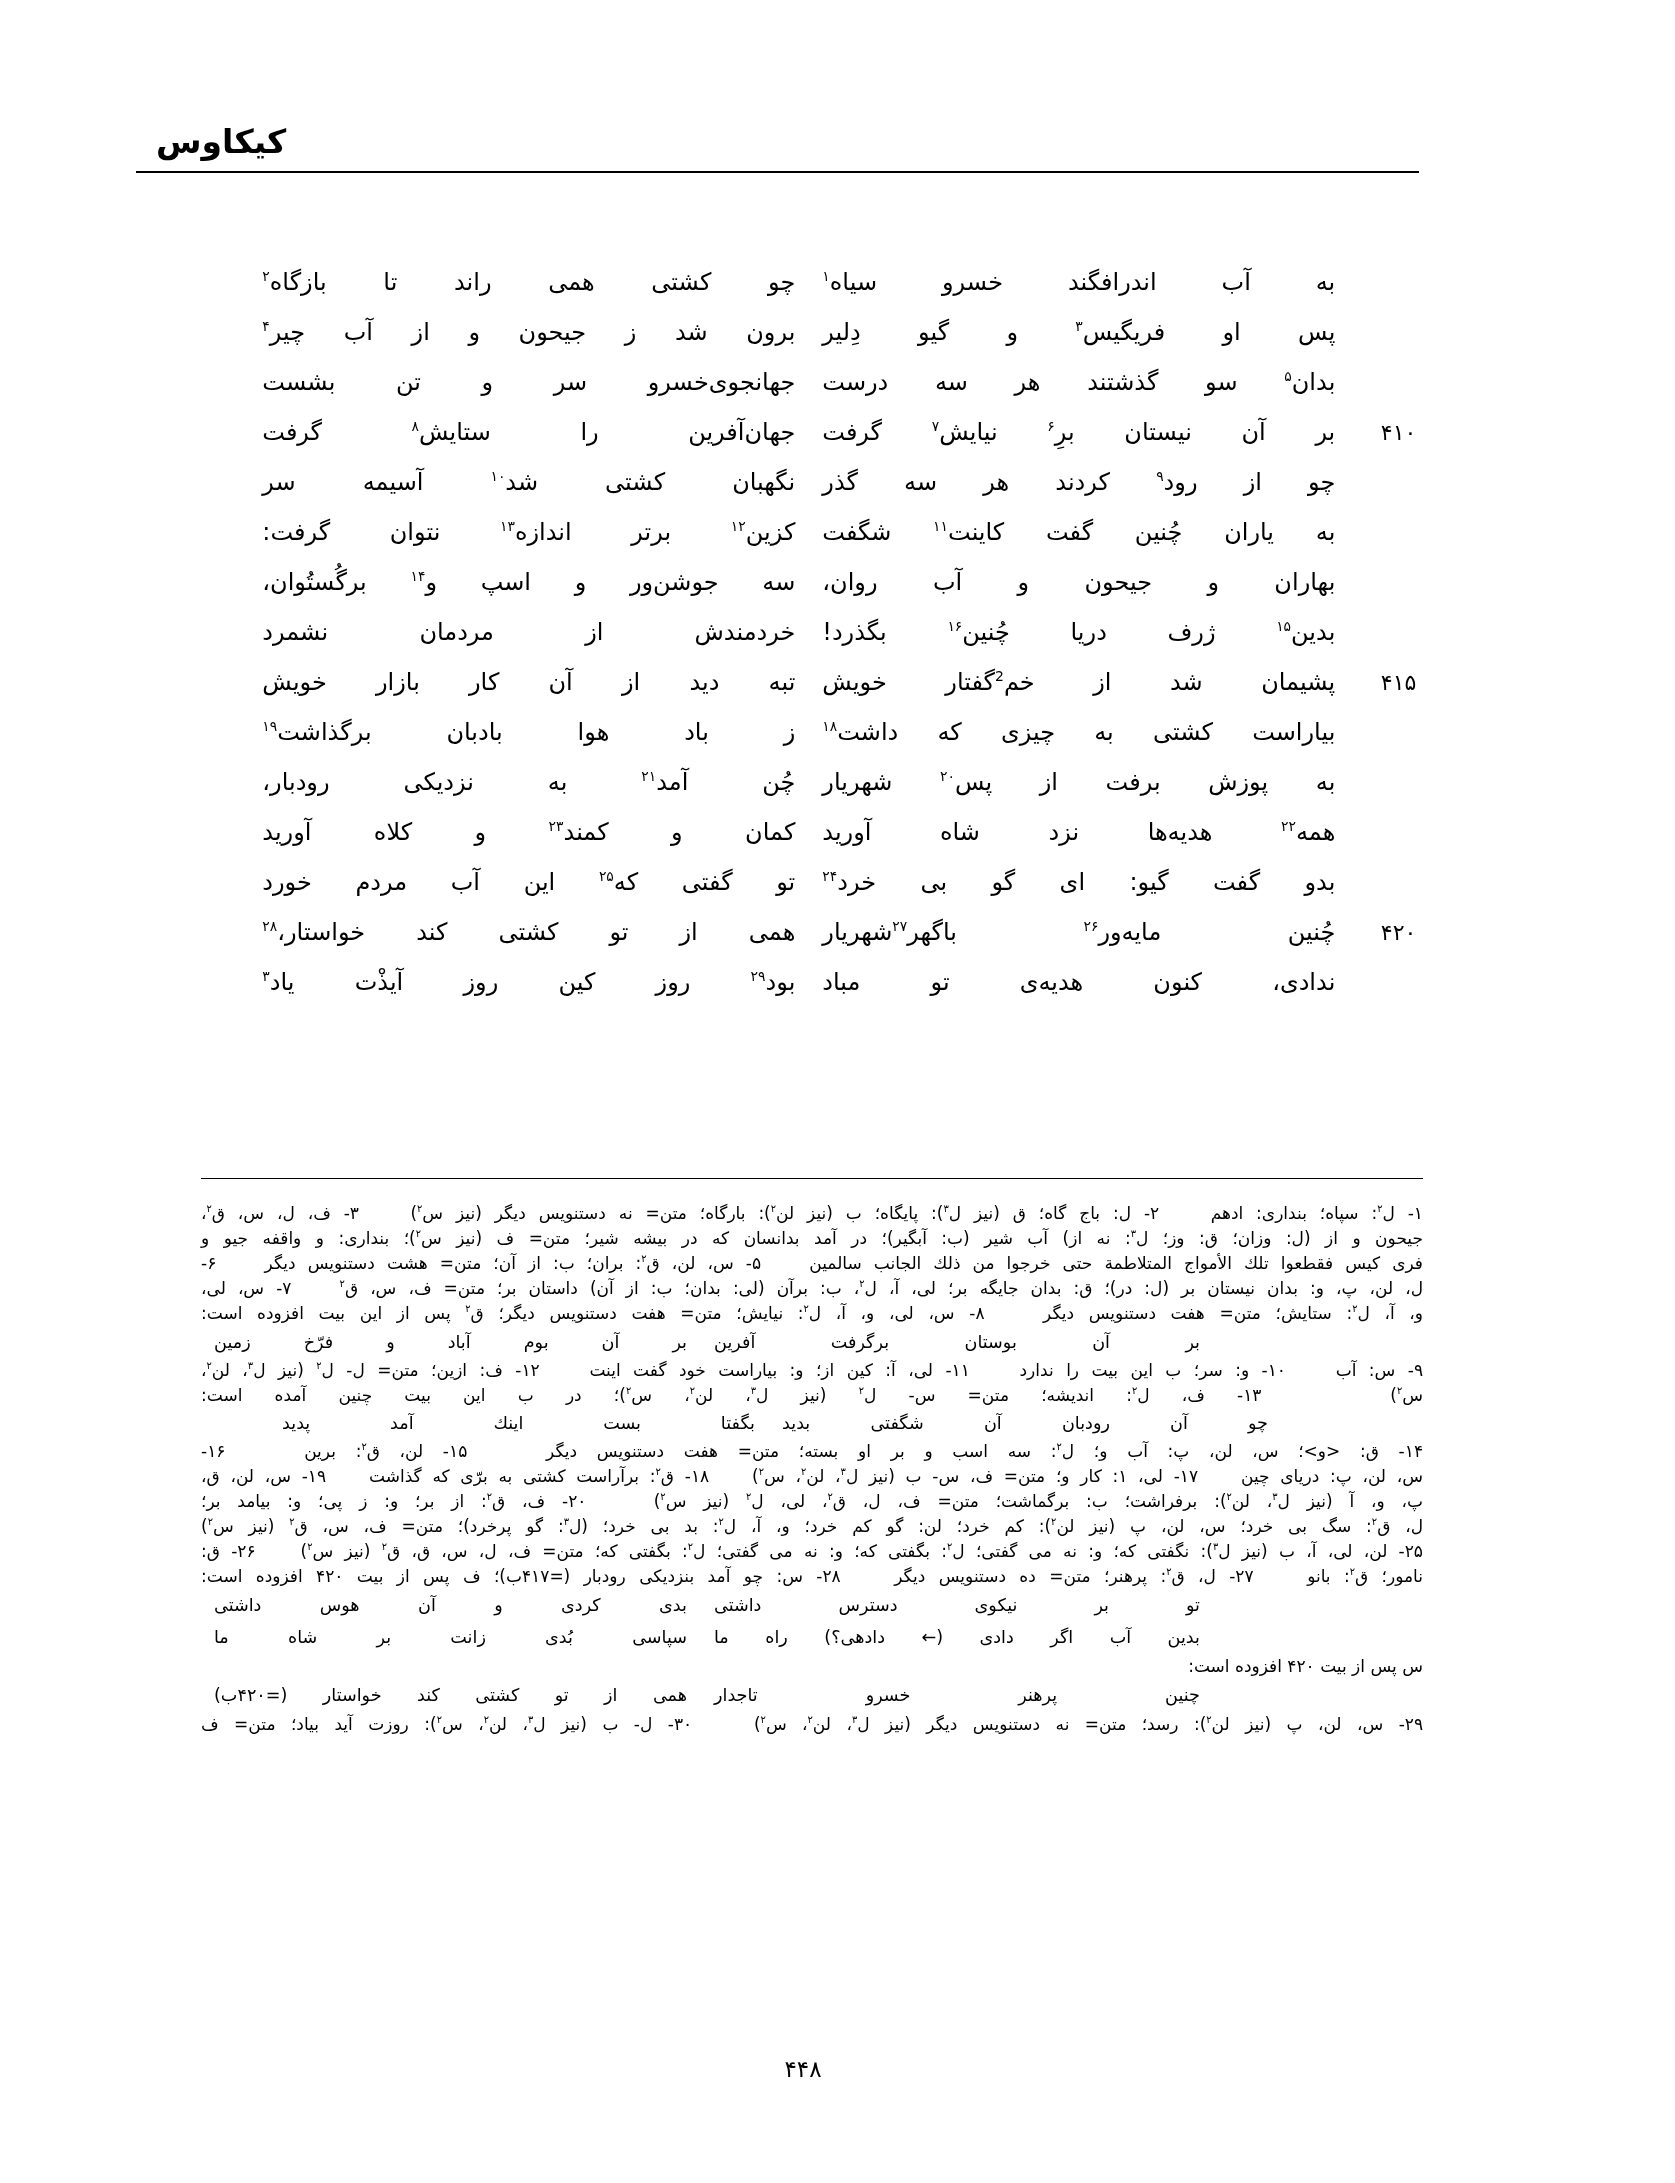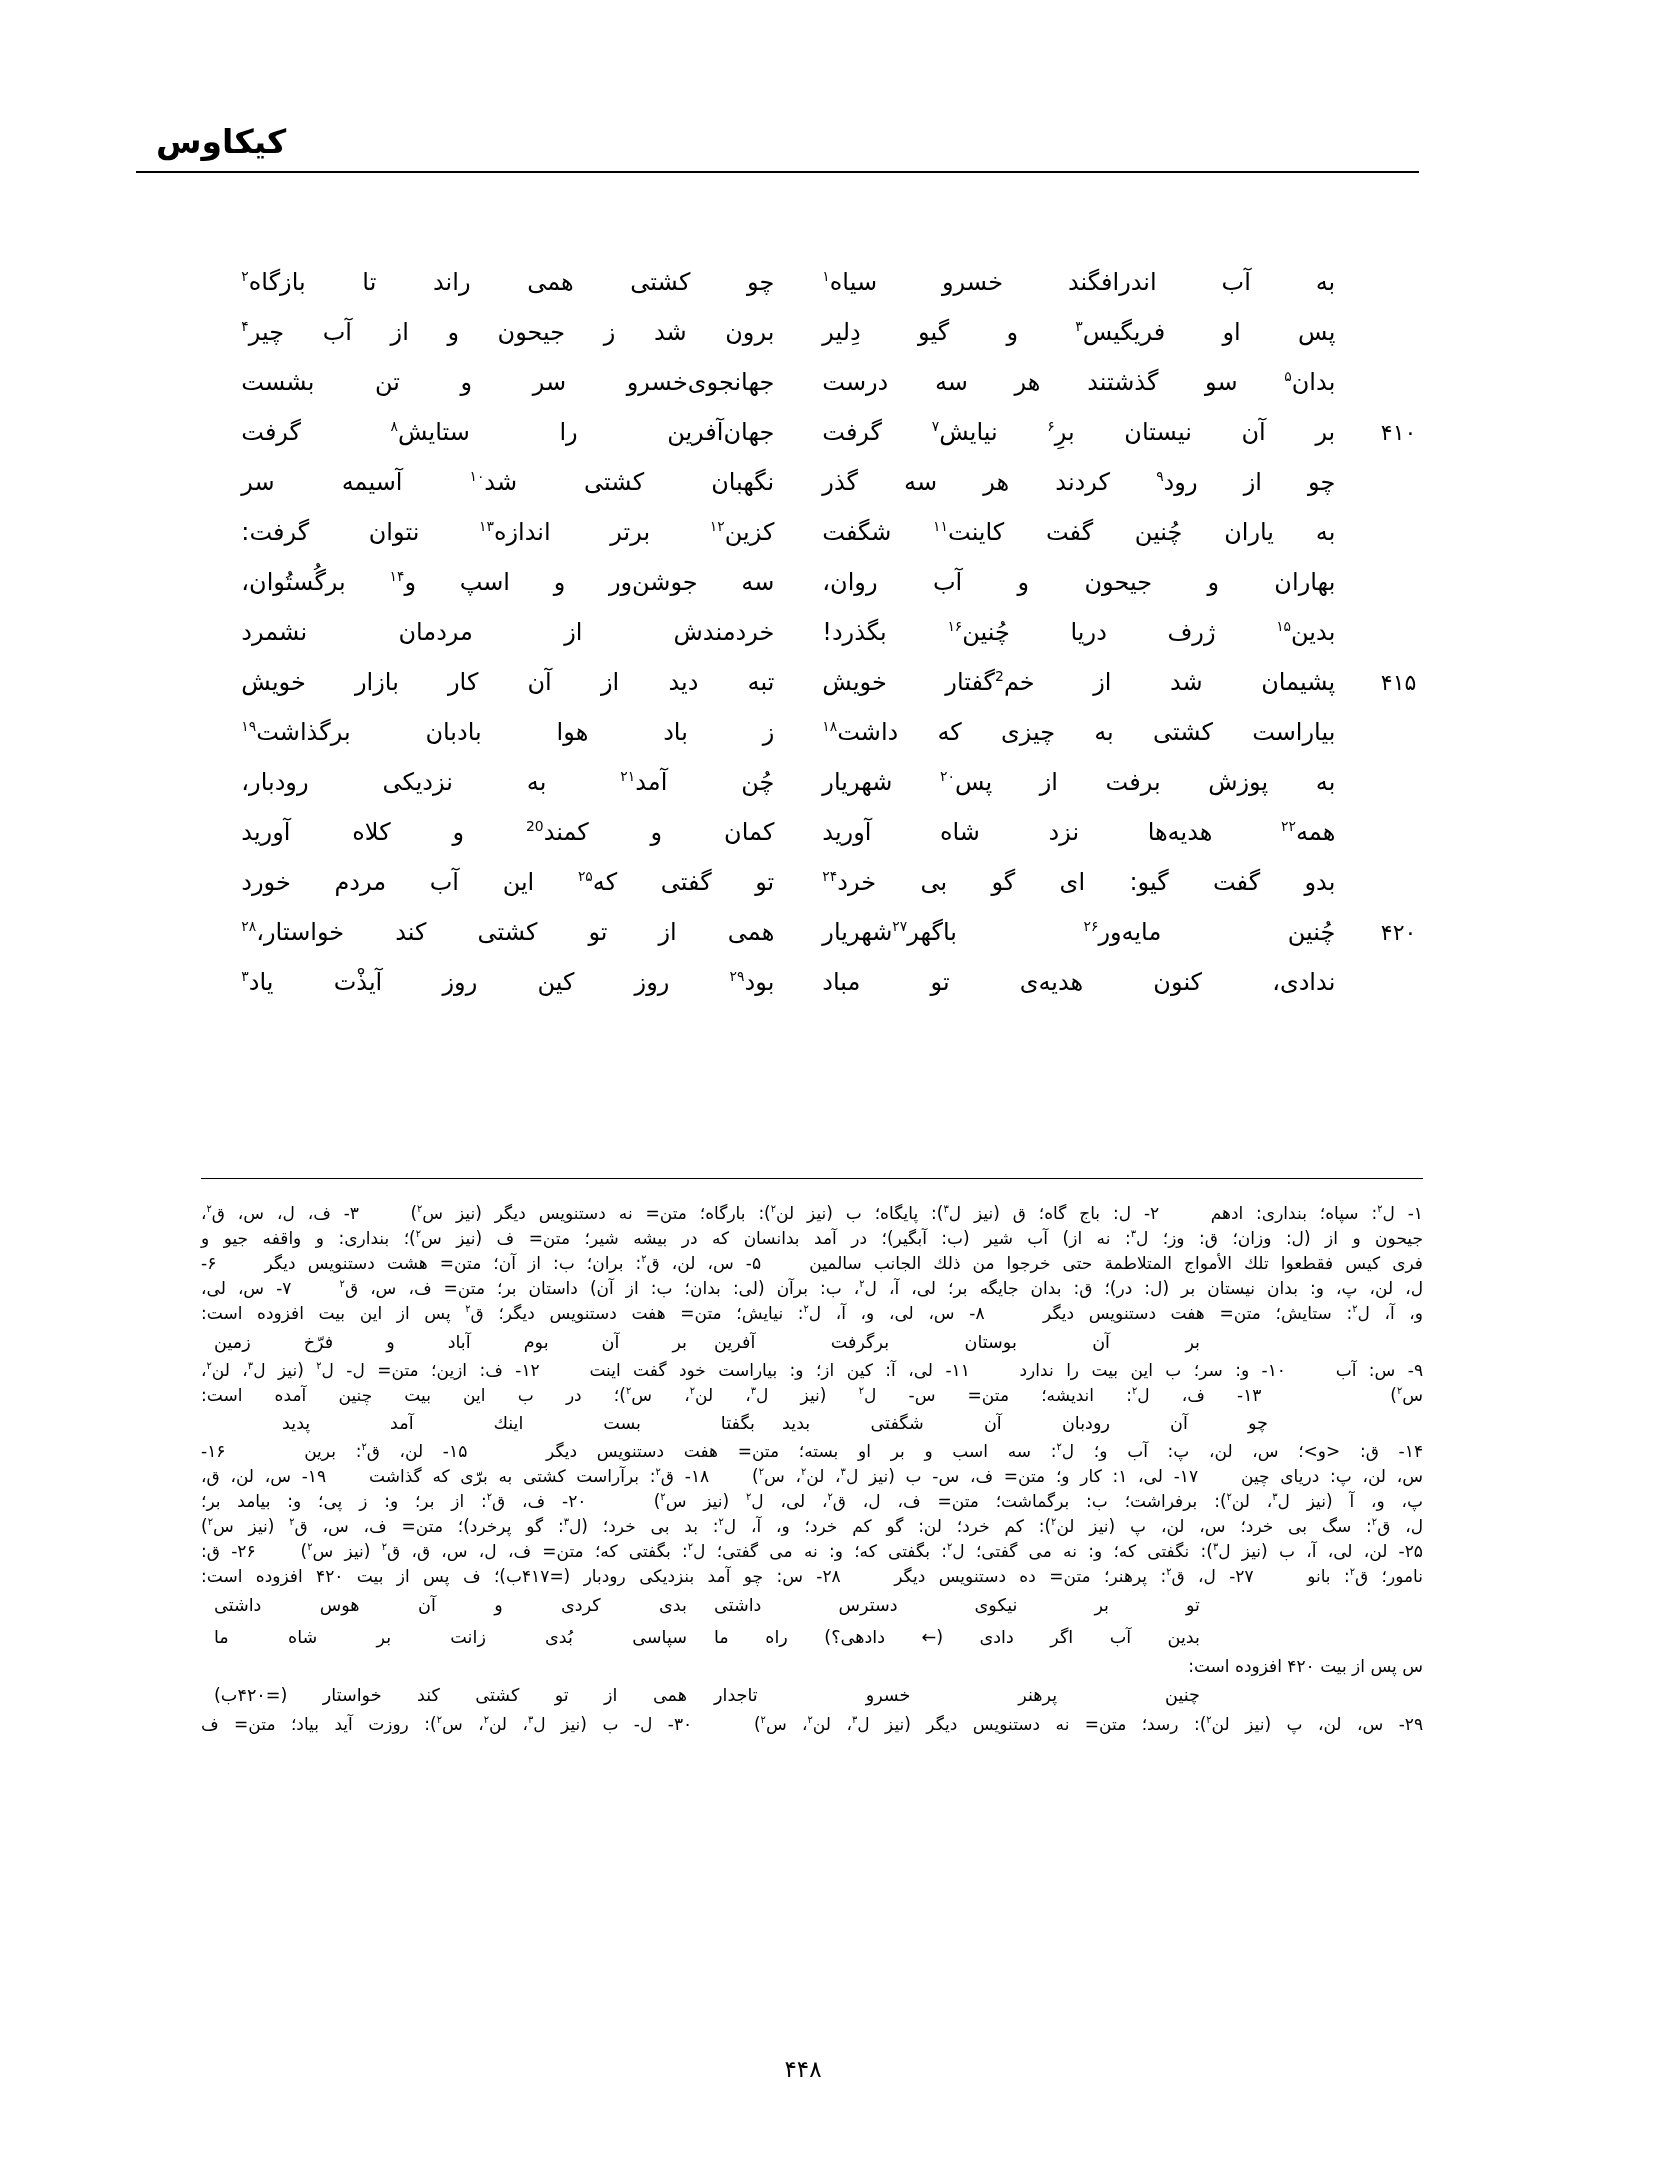--- a/index.html
+++ b/index.html
@@ -70,21 +70,20 @@
   .hemistich {
     font-size: 24px;
     line-height: 1.0;
     white-space: nowrap;
   }
   .hemi-right {
     width: 513px;
     text-align: justify;
     text-align-last: justify;
     direction: rtl;
-    margin-left: 21px;
   }
   .hemi-left {
     width: 533px;
     text-align: justify;
     text-align-last: justify;
     direction: rtl;
     margin-right: 27px;
   }
 
   sup {
@@ -215,21 +214,21 @@
         <div class="hemistich hemi-left">ز باد هوا بادبان برگذاشت<sup>۱۹</sup></div>
       </div>
       <div class="verse-row">
         <div class="verse-num"></div>
         <div class="hemistich hemi-right">به پوزش برفت از پس<sup>۲۰</sup> شهریار</div>
         <div class="hemistich hemi-left">چُن آمد<sup>۲۱</sup> به نزدیکی رودبار،</div>
       </div>
       <div class="verse-row">
         <div class="verse-num"></div>
         <div class="hemistich hemi-right">همه<sup>۲۲</sup> هدیه‌ها نزد شاه آورید</div>
-        <div class="hemistich hemi-left">کمان و کمند<sup>20</sup> و کلاه آورید</div>
+        <div class="hemistich hemi-left">کمان و کمند<sup>۲۳</sup> و کلاه آورید</div>
       </div>
       <div class="verse-row">
         <div class="verse-num"></div>
         <div class="hemistich hemi-right">بدو گفت گیو: ای گو بی خرد<sup>۲۴</sup></div>
         <div class="hemistich hemi-left">تو گفتی که<sup>۲۵</sup> این آب مردم خورد</div>
       </div>
       <div class="verse-row">
         <div class="verse-num">۴۲۰</div>
         <div class="hemistich hemi-right">چُنین مایه‌ور<sup>۲۶</sup> باگهر<sup>۲۷</sup>شهریار</div>
         <div class="hemistich hemi-left">همی از تو کشتی کند خواستار،<sup>۲۸</sup></div>

